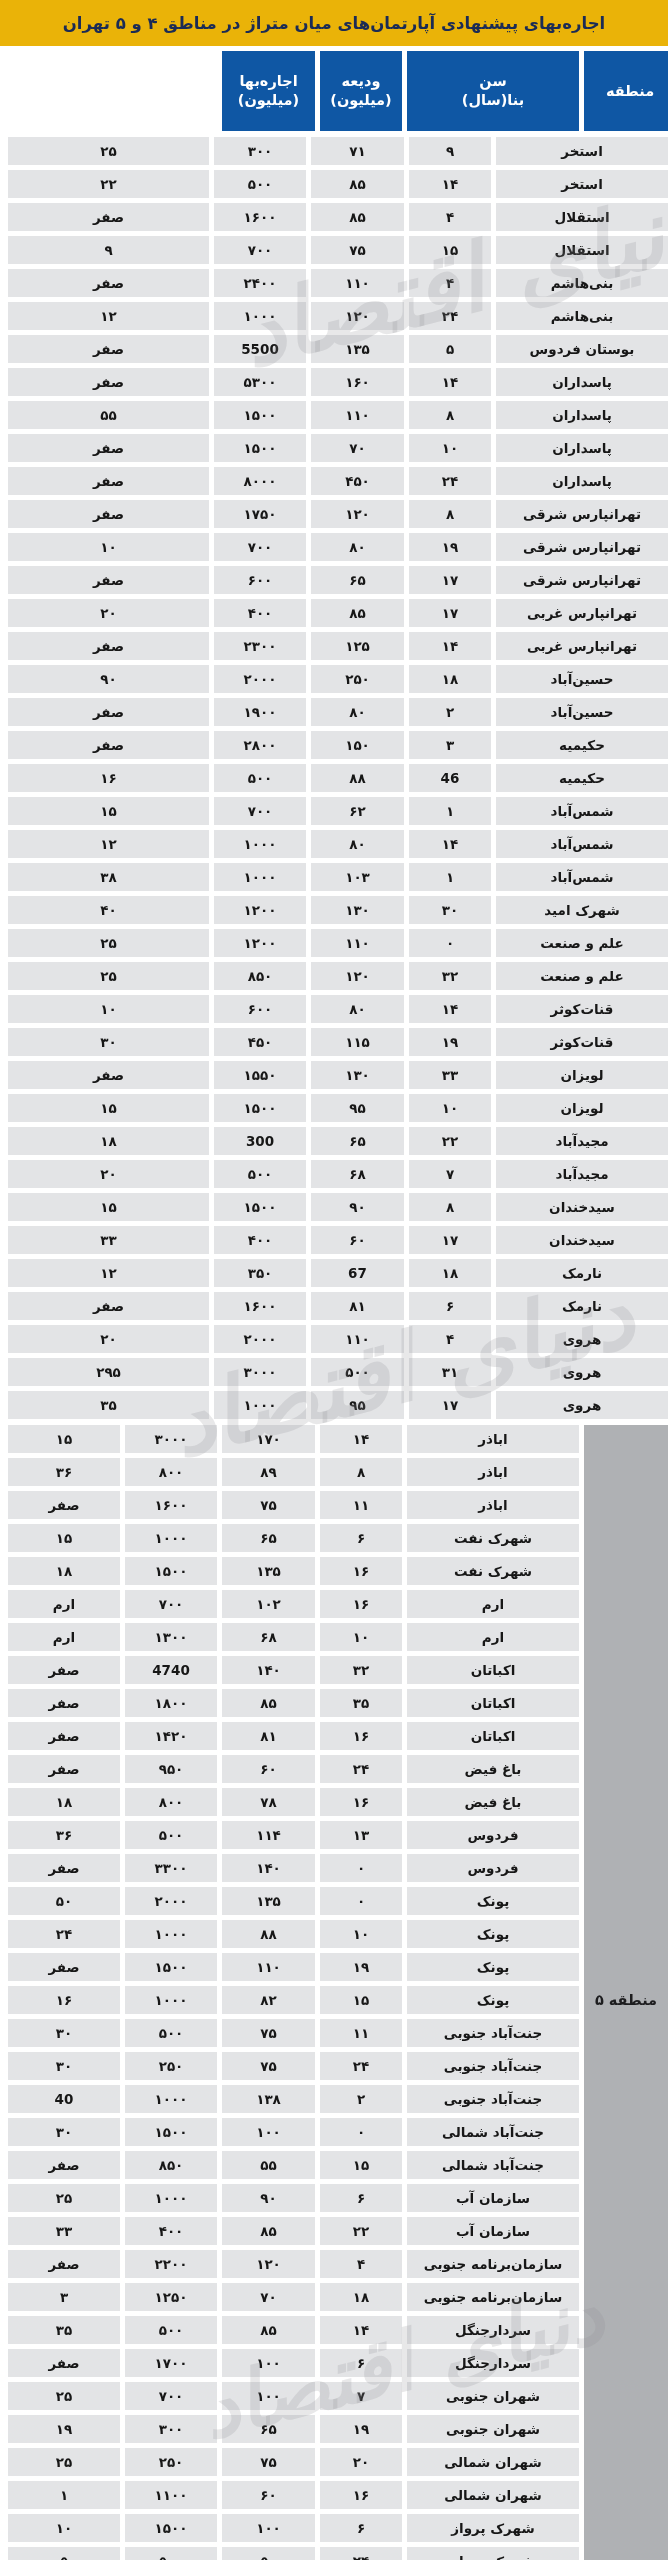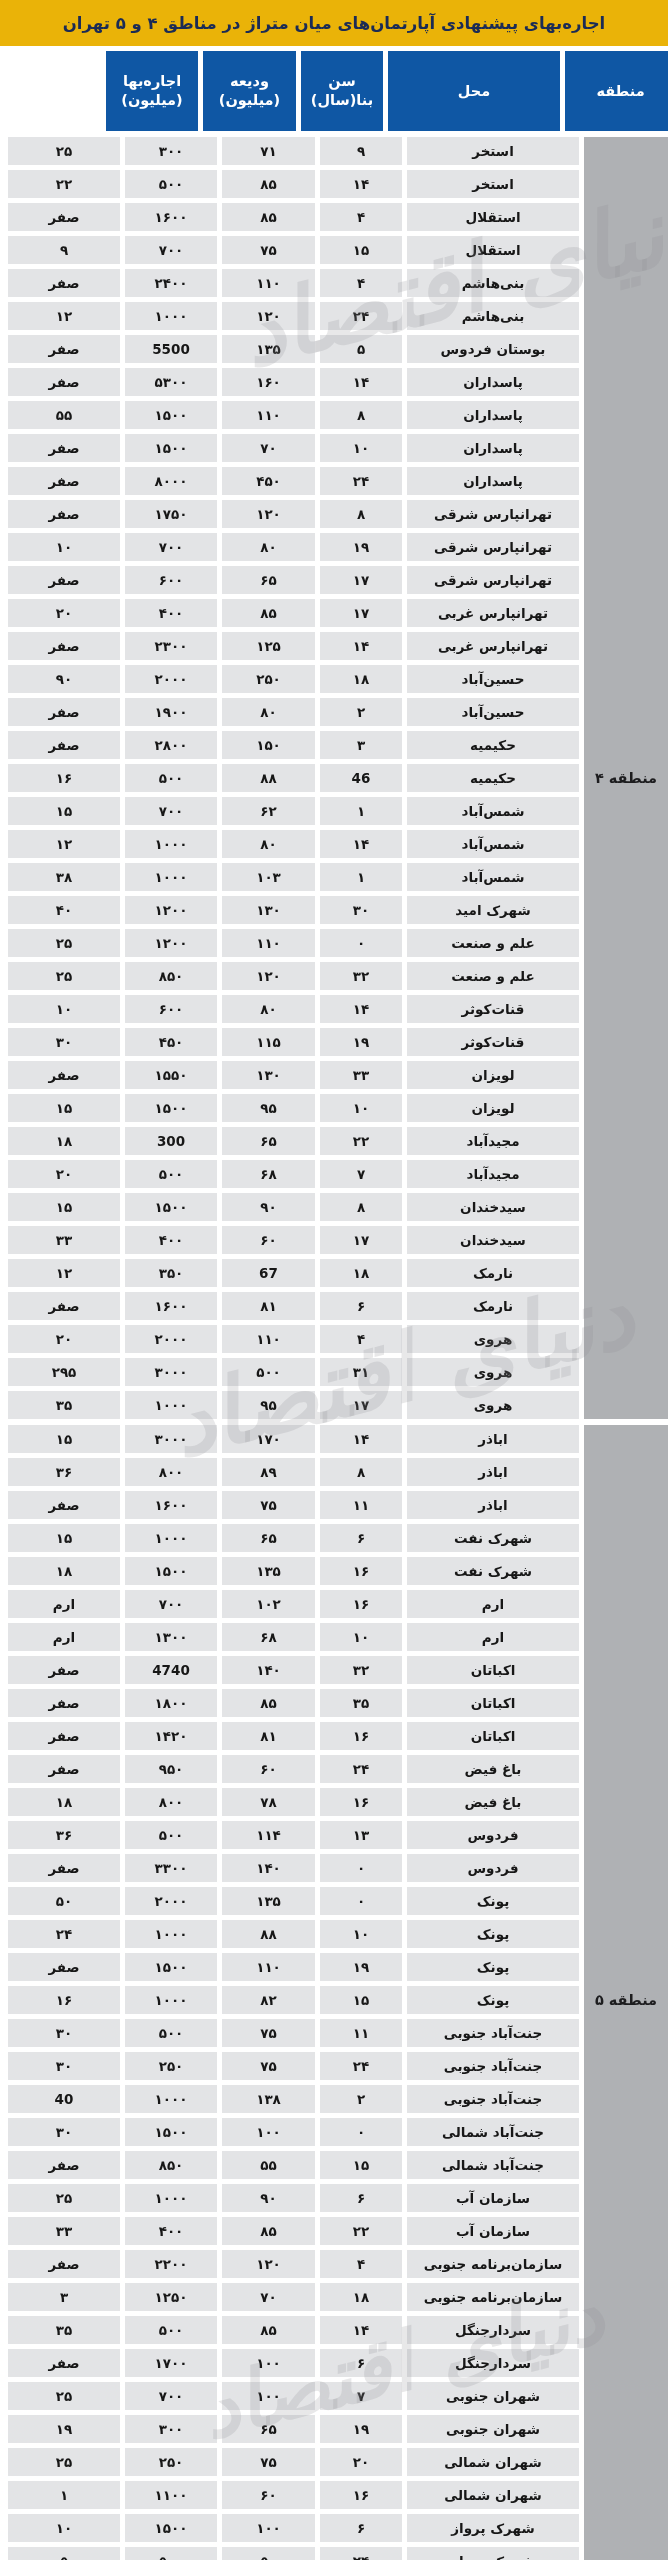--- a/index.html
+++ b/index.html
@@ -14,21 +14,21 @@
   .title-bar {
     width:668px; height:46px;
     background:#eab308;
     display:flex; align-items:center; justify-content:center;
     font-size:16.5px; font-weight:700; color:#1B2B55;
   }
   .table-area { padding:5px 0 0 8px; position:relative; }
   .hdr-row, .region-section { display:flex; gap:5px; direction:rtl; }
   .hdr-row { margin-bottom:6px; }
   .region-col-hdr {
-    width:103px; background:#0F57A4; color:#fff;
+    width:84px; background:#0F57A4; color:#fff;
     display:flex; align-items:center; justify-content:center;
     font-size:14.5px; font-weight:700; height:80px; flex:none;padding-left:8px;
   }
   .hdr-cells, .rows {
     display:grid;
     grid-template-columns:172px 82px 93px 92px 1fr;
     gap:5px;
     flex:1;
     direction:rtl;
   }
@@ -68,39 +68,37 @@
 
 <div class="table-area">
 
   <div class="watermark wm1">دنیای اقتصاد</div>
   <div class="watermark wm2">دنیای اقتصاد</div>
   <div class="watermark wm3">دنیای اقتصاد</div>
 
   <div class="hdr-row">
     <div class="region-col-hdr">منطقه</div>
     <div class="hdr-cells">
-      <div class="hdr-cell">محل</div>
       <div class="hdr-cell">
         <span>سن</span>
         <span>بنا(سال)</span>
       </div>
       <div class="hdr-cell">
         <span>ودیعه</span>
         <span>(میلیون)</span>
       </div>
       <div class="hdr-cell">
         <span>اجاره‌بها</span>
         <span>(میلیون)</span>
       </div>
     </div>
   </div>
 
   <div>
   <div class="region-section">
-    <div class="region-block">منطقه ۴</div>
     <div class="rows">
   <div class="row">
     <div class="cell">استخر</div>
     <div class="cell">۹</div>
     <div class="cell">۷۱</div>
     <div class="cell">۳۰۰</div>
     <div class="cell">۲۵</div>
   </div>
 
   <div class="row">

